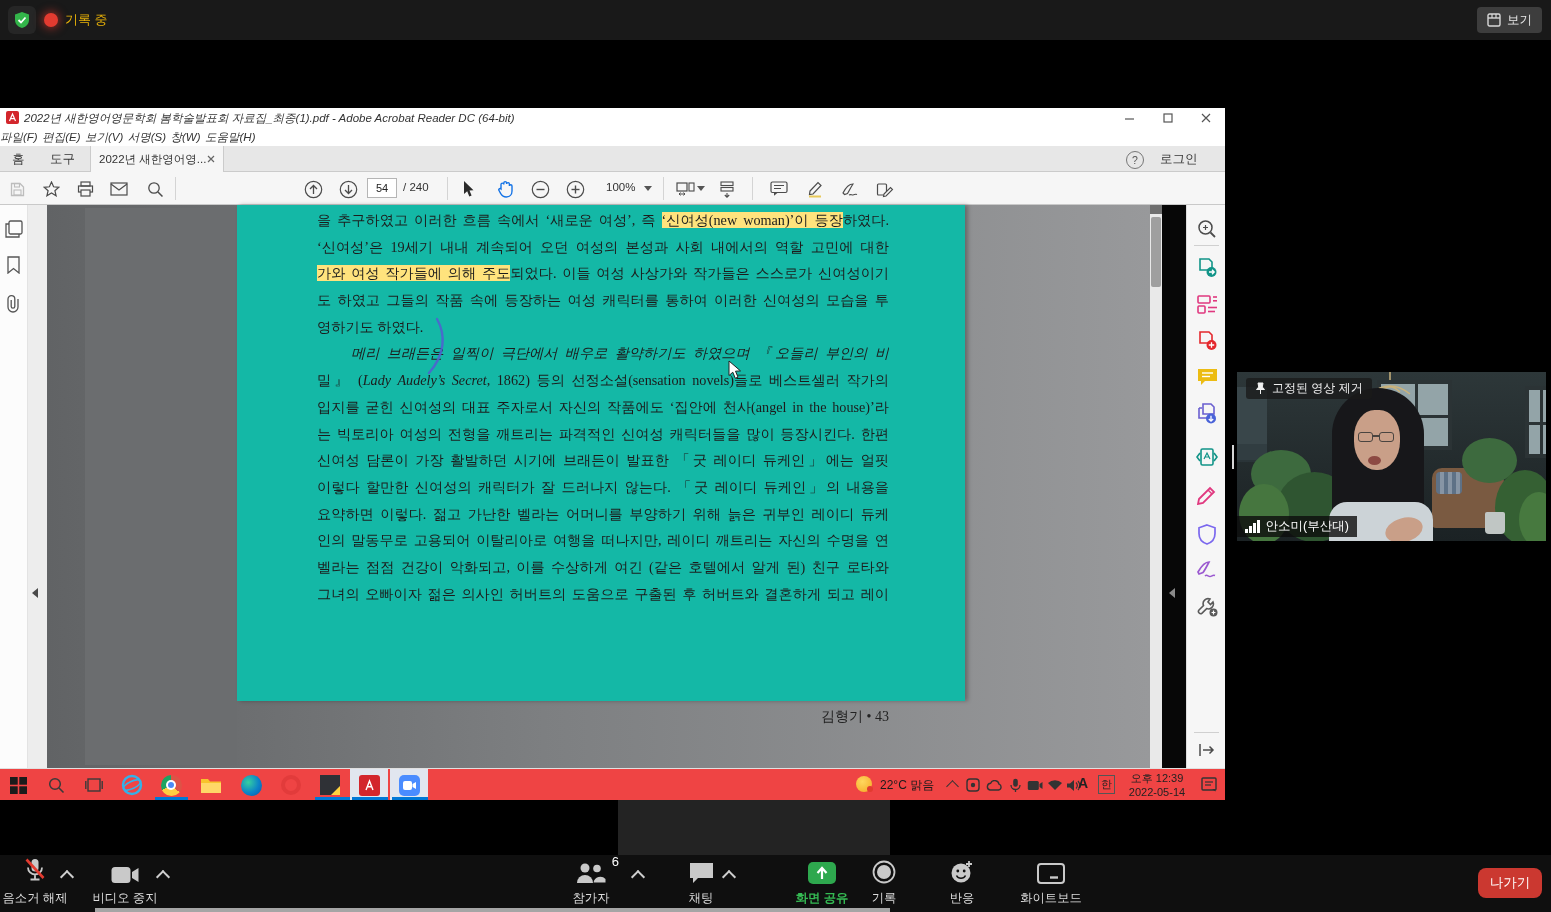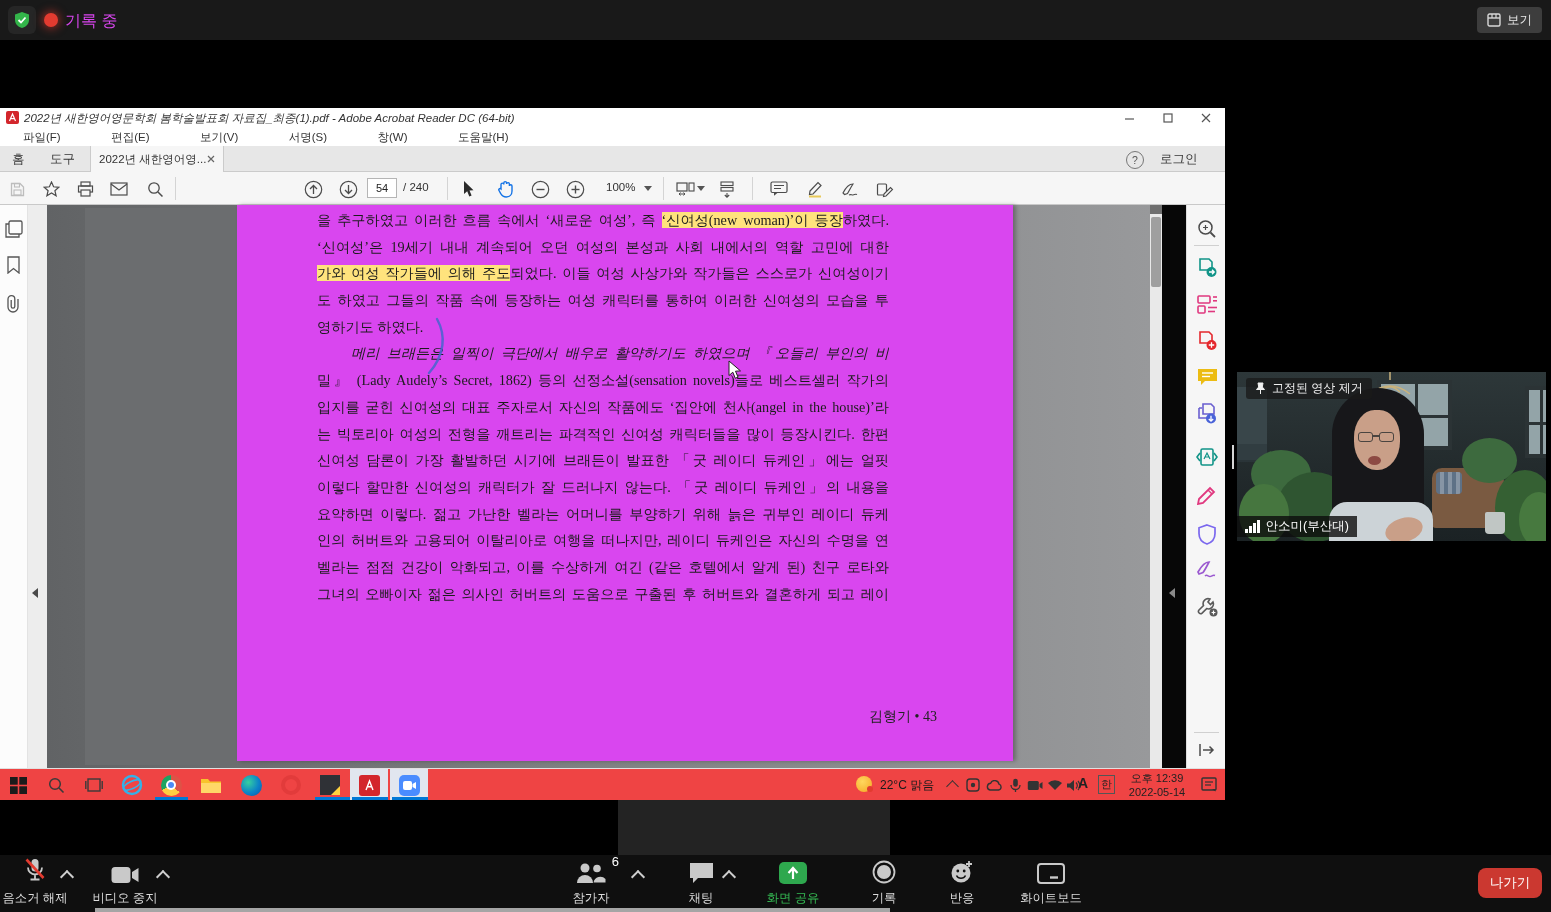--- a/index.html
+++ b/index.html
@@ -6,66 +6,66 @@
   #root{position:relative;width:1551px;height:912px;overflow:hidden;background:#000;
         font-family:"Liberation Sans",sans-serif;-webkit-font-smoothing:antialiased;}
   .abs{position:absolute;}
   .flex{display:flex;align-items:center;}
   svg{display:block;}
 
   
   #topbar{left:0;top:0;width:1551px;height:40px;background:#191919;}
   #shield-btn{left:8px;top:6px;width:28px;height:28px;background:#262626;border-radius:6px;justify-content:center;}
   #rec-dot{left:44px;top:13px;width:14px;height:14px;border-radius:50%;background:#e23b30;box-shadow:0 0 8px 2px rgba(226,59,48,.55);}
-  #rec-label{left:65px;top:11px;color:#d946ef;font-size:16px;}
+  #rec-label{left:65px;top:11px;color:#eab308;font-size:13px;}
   #view-btn{right:9px;top:7px;height:26px;background:#3d3d3d;border-radius:4px;padding:0 10px;gap:6px;color:#e9e9e9;font-size:12.5px;}
 
   
   #screen{left:0;top:108px;width:1225px;height:692px;background:#fff;}
 
   #titlebar{left:0;top:0;width:1225px;height:19px;background:#fff;}
   #title-text{left:24px;top:3px;font-size:11.5px;color:#333;white-space:nowrap;font-style:italic;}
   .winbtn{width:38px;height:19px;display:flex;align-items:center;justify-content:center;}
   #menubar{left:0;top:19px;width:1225px;height:19px;background:#fff;}
-  .menu-item{padding:0 23px;font-size:11.5px;color:#333;line-height:19px;display:inline-block;}
+  .menu-item{padding:0 0;font-size:11.5px;color:#333;line-height:19px;display:inline-block;font-style:italic;}
 
   #tabbar{left:0;top:38px;width:1225px;height:26px;background:#e7e7e7;border-bottom:1px solid #cbcbcb;box-sizing:border-box;}
   .tabtxt{font-size:12.5px;color:#333;line-height:26px;}
   #doc-tab{left:90px;top:0;width:134px;height:26px;background:#f6f6f6;border-left:1px solid #cbcbcb;border-right:1px solid #cbcbcb;box-sizing:border-box;padding:0 8px;justify-content:space-between;}
   #help-circle{left:1126px;top:5px;width:16px;height:16px;border:1px solid #777;border-radius:50%;font-size:10.5px;color:#555;display:flex;align-items:center;justify-content:center;}
   #login-link{left:1160px;top:0;font-size:12.5px;color:#333;line-height:26px;}
 
   #acro-toolbar{left:0;top:64px;width:1225px;height:33px;background:#f6f6f6;border-bottom:1px solid #c9c9c9;box-sizing:border-box;}
   .tbi{position:absolute;top:6px;width:22px;height:22px;display:flex;align-items:center;justify-content:center;}
   .tsep{position:absolute;top:5px;width:1px;height:23px;background:#d4d4d4;}
   #page-box{left:367px;top:6px;width:30px;height:20px;background:#fff;border:1px solid #b5b5b5;box-sizing:border-box;font-size:11px;color:#222;display:flex;align-items:center;justify-content:center;}
   #page-total{left:403px;top:9px;font-size:11.5px;color:#333;}
   #zoom-val{left:606px;top:9px;font-size:11.5px;color:#333;}
   .caretd{width:0;height:0;border-left:4px solid transparent;border-right:4px solid transparent;border-top:5px solid #555;}
 
   
   #leftbar{left:0;top:97px;width:28px;height:563px;background:#fcfcfc;border-right:1px solid #e3e3e3;box-sizing:border-box;}
   #leftstrip{left:28px;top:97px;width:19px;height:563px;background:#ededed;}
   #docarea{left:47px;top:97px;width:1103px;height:563px;background:linear-gradient(90deg,#616365 0%,#7d7f81 45%,#98999b 100%);}
   #pageprev{left:85px;top:100px;width:152px;height:557px;background:#6b6d6f;}
-  #pdf-page{left:237px;top:97px;width:728px;height:556px;background:#d946ef;box-shadow:3px 0 4px rgba(0,0,0,.28);padding-left:48px;}
+  #pdf-page{left:237px;top:97px;width:728px;height:496px;background:#14b8a6;box-shadow:3px 0 4px rgba(0,0,0,.28);}
   #scrollbar{left:1150px;top:97px;width:12px;height:563px;background:#e9e9e9;}
   #scroll-top{left:0;top:0;width:12px;height:9px;background:#6f6f6f;}
   #scroll-thumb{left:1px;top:4px;width:10px;height:70px;background:#9f9f9f;border-radius:2px;}
   #blackstrip{left:1162px;top:97px;width:24px;height:563px;background:#070707;}
   #rightbar{left:1186px;top:97px;width:39px;height:563px;background:#f6f6f6;border-left:1px solid #ddd;box-sizing:border-box;}
   .sbi{position:absolute;left:8px;width:24px;height:24px;display:flex;align-items:center;justify-content:center;}
 
   
   #pdf-text{position:absolute;left:80px;top:2px;width:572px;font-family:"Liberation Serif","DejaVu Serif",serif;color:#1c1c1c;}
   .pdf-line{height:26.7px;line-height:26.7px;font-size:14.2px;text-align:justify;text-align-last:justify;overflow:hidden;}
   .pdf-line.last{text-align-last:left;}
   .pdf-line.indent{text-indent:34px;font-style:italic;}
   .pdf-line span.hl{background:#ffe37d;}
-  .pdf-line span.it{}
+  .pdf-line span.it{font-style:italic;}
   #pdf-footer{position:absolute;right:76px;top:503px;font-family:"Liberation Serif","DejaVu Serif",serif;font-size:14px;color:#222;}
 
   
   #taskbar{left:0;top:660px;width:1225px;height:32px;background:#ef4444;border-top:1px solid #e0e0e0;box-sizing:border-box;}
   .tki{position:absolute;top:4px;width:24px;height:24px;display:flex;align-items:center;justify-content:center;}
   .tktile{position:absolute;top:0;width:38px;height:31px;background:#e1e6ef;}
   .tkunder{position:absolute;top:28px;height:3px;background:#0078d7;}
   .trayi{position:absolute;top:7px;width:18px;height:18px;display:flex;align-items:center;justify-content:center;color:#333;}
   #tb-clock{left:1118px;top:2px;width:78px;text-align:center;font-size:11px;color:#222;line-height:14px;}
   #ime-ko{left:1098px;top:6px;width:17px;height:19px;border:1px solid #555;box-sizing:border-box;font-size:11px;color:#222;display:flex;align-items:center;justify-content:center;}
@@ -325,21 +325,21 @@
           <div class="pdf-line"><span class="hl">가와 여성 작가들에 의해 주도</span><span>되었다. 이들 여성 사상가와 작가들은 스스로가 신여성이기</span></div>
           <div class="pdf-line"><span>도 하였고 그들의 작품 속에 등장하는 여성 캐릭터를 통하여 이러한 신여성의 모습을 투</span></div>
           <div class="pdf-line last"><span>영하기도 하였다.</span></div>
           <div class="pdf-line indent"><span>메리 브래든은 일찍이 극단에서 배우로 활약하기도 하였으며 『오들리 부인의 비</span></div>
           <div class="pdf-line"><span>밀』 (</span><span class="it">Lady Audely’s Secret</span><span>, 1862) 등의 선정소설(sensation novels)들로 베스트셀러 작가의</span></div>
           <div class="pdf-line"><span>입지를 굳힌 신여성의 대표 주자로서 자신의 작품에도 ‘집안에 천사(angel in the house)’라</span></div>
           <div class="pdf-line"><span>는 빅토리아 여성의 전형을 깨트리는 파격적인 신여성 캐릭터들을 많이 등장시킨다. 한편</span></div>
           <div class="pdf-line"><span>신여성 담론이 가장 활발하던 시기에 브래든이 발표한 「굿 레이디 듀케인」에는 얼핏</span></div>
           <div class="pdf-line"><span>이렇다 할만한 신여성의 캐릭터가 잘 드러나지 않는다. 「굿 레이디 듀케인」의 내용을</span></div>
           <div class="pdf-line"><span>요약하면 이렇다. 젊고 가난한 벨라는 어머니를 부양하기 위해 늙은 귀부인 레이디 듀케</span></div>
-          <div class="pdf-line"><span>인의 허버트와 고용되어 이탈리아로 여행을 떠나지만, 레이디 듀케인은 자신의 수명을 연</span></div>
+          <div class="pdf-line"><span>인의 말동무로 고용되어 이탈리아로 여행을 떠나지만, 레이디 깨트리는 자신의 수명을 연</span></div>
           <div class="pdf-line"><span>벨라는 점점 건강이 악화되고, 이를 수상하게 여긴 (같은 호텔에서 알게 된) 친구 로타와</span></div>
           <div class="pdf-line"><span>그녀의 오빠이자 젊은 의사인 허버트의 도움으로 구출된 후 허버트와 결혼하게 되고 레이</span></div>
         </div>
       <svg class="abs" style="left:183px;top:112px;" width="28" height="60" viewBox="0 0 28 60">
         <path d="M17 2 C26 18 25 38 9 56" fill="none" stroke="#4f63cf" stroke-width="2.4" stroke-linecap="round" opacity=".9"></path>
       </svg>
       <div id="pdf-footer">김형기 • 43</div>
     </div>
 
     <svg class="abs" style="left:728px;top:252px;" width="14" height="20" viewBox="0 0 14 20">
@@ -666,21 +666,21 @@
     <div class="zc" style="left:661px;">
       <div class="ic">
         <svg width="25" height="22" viewBox="0 0 25 22">
           <path d="M1 1 H24 V16 H9 L4 21 V16 H1 Z" fill="#c9c9c9"></path>
         </svg>
       </div>
       <div class="lb">채팅</div>
     </div>
     <span class="chev abs" style="left:724px;top:17px;"></span>
 
-    <div class="zc" style="left:753px;">
+    <div class="zc" style="left:782px;font-weight:bold;">
       <div class="ic">
         <div id="share-green">
           <svg width="12" height="14" viewBox="0 0 12 14">
               <path d="M6 13 V3 M1.5 7 L6 2 L10.5 7" fill="none" stroke="#fff" stroke-width="2.2"></path>
             </svg>
         </div>
       </div>
       <div class="lb" style="color:#35bb53;">화면 공유</div>
     </div>
 

